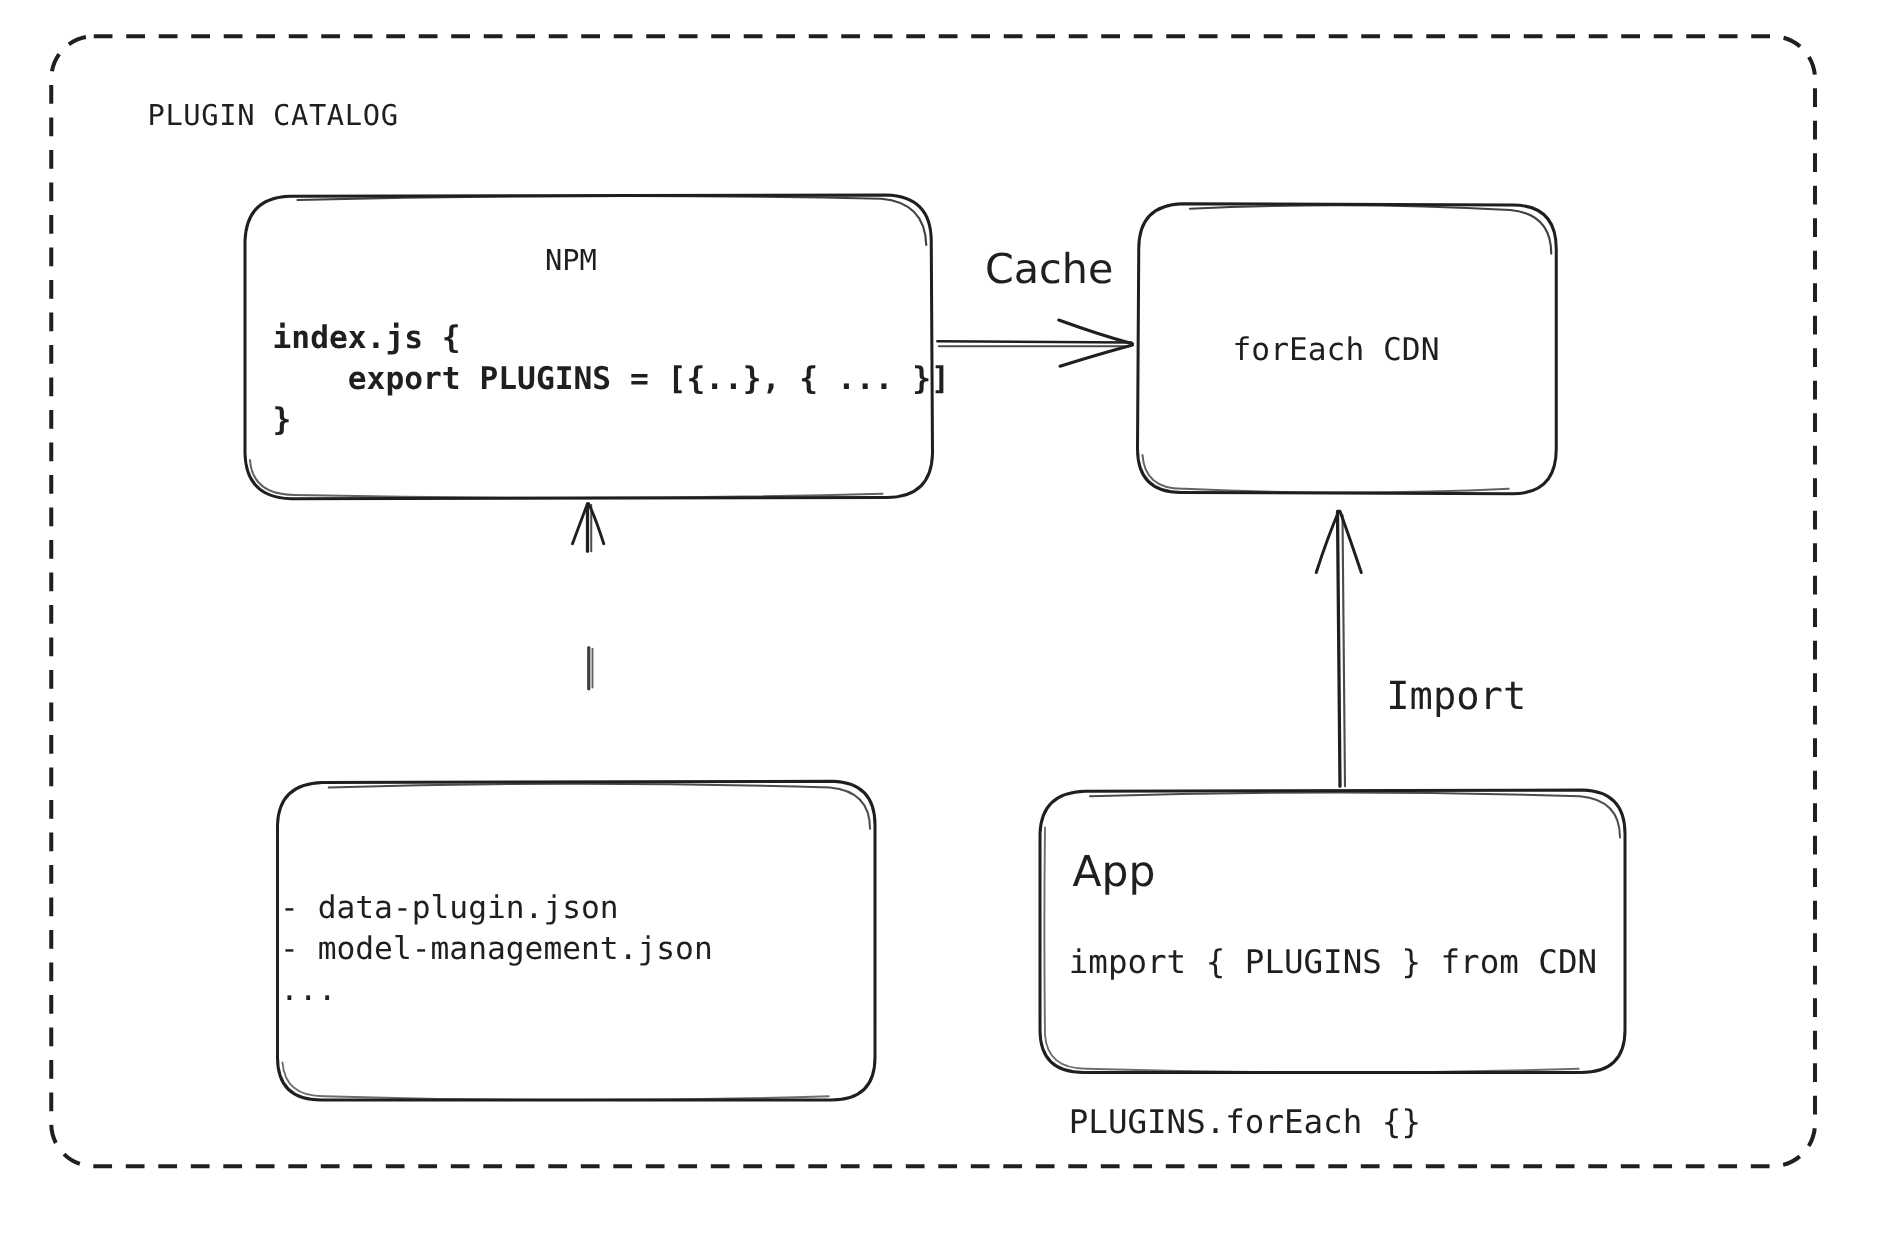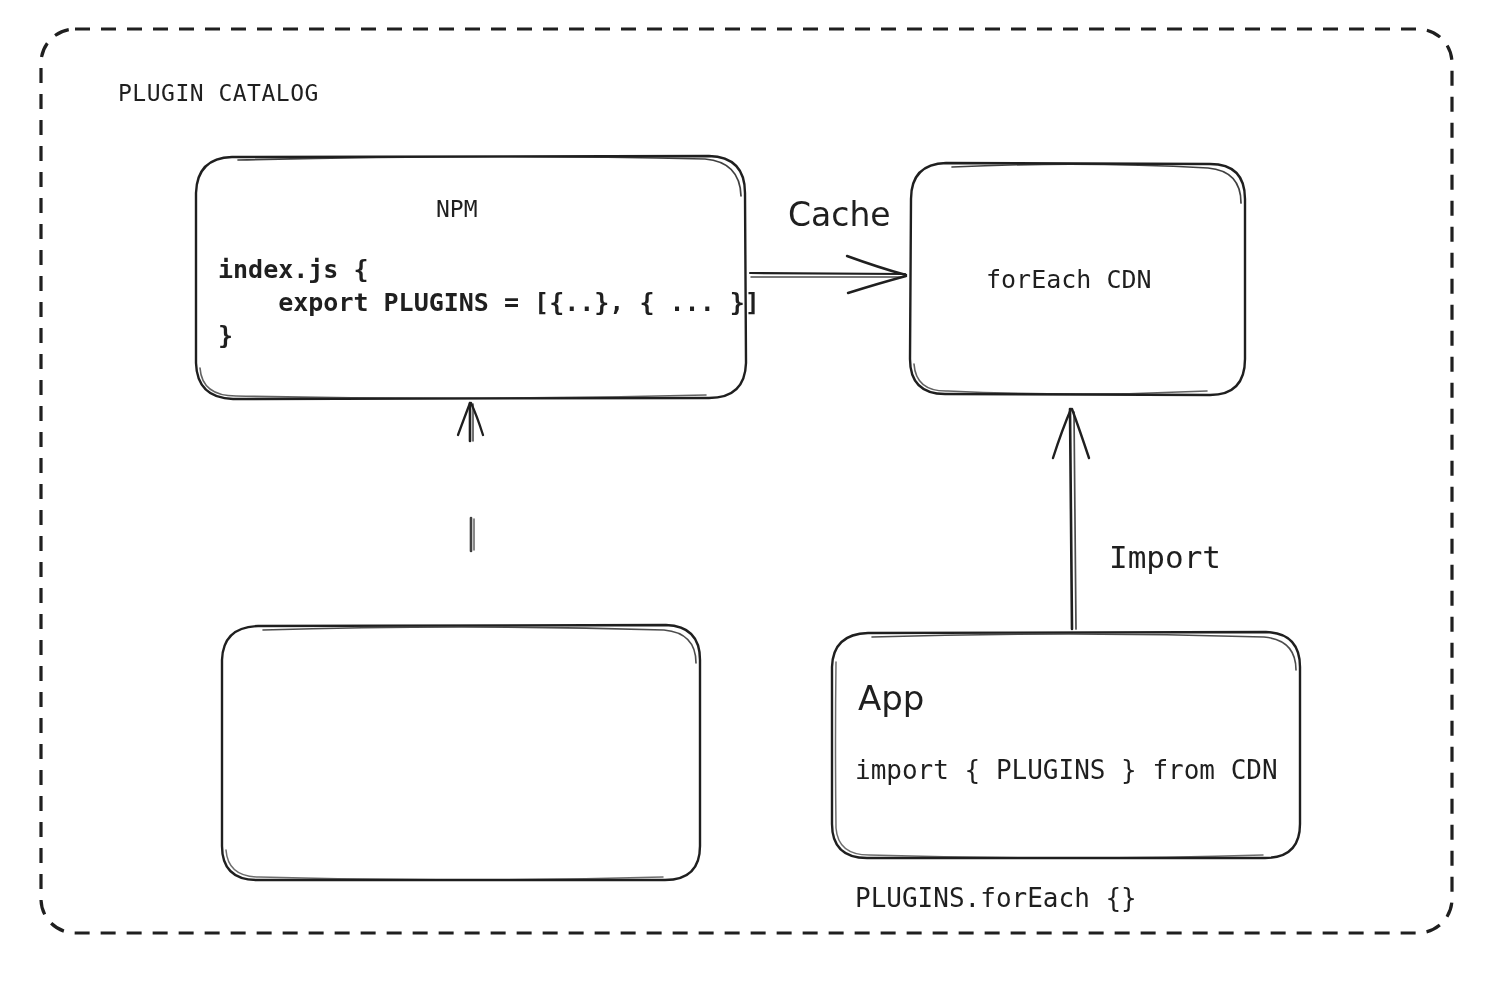--- a/index.html
+++ b/index.html
@@ -176,20 +176,23 @@
 
   <div class="txt mono" id="group-title">PLUGIN CATALOG</div>
 
   <div class="txt mono" id="npm-title">NPM</div>
   <div class="txt mono" id="npm-code">index.js {
     export PLUGINS = [{..}, { ... }]
 }</div>
 
   <div class="txt mono" id="cdn-title">forEach CDN</div>
 
+  <div class="txt mono" id="repo-code">- data-plugin.json
+- model-management.json
+...</div>
 
   <div class="txt sans" id="app-title">App</div>
   <div class="txt mono" id="app-code">import { PLUGINS } from CDN
 
 PLUGINS.forEach {}</div>
 
   <div class="txt sans" id="label-cache">Cache</div>
   <div class="txt mono" id="label-import">Import</div>
 
 </div>

